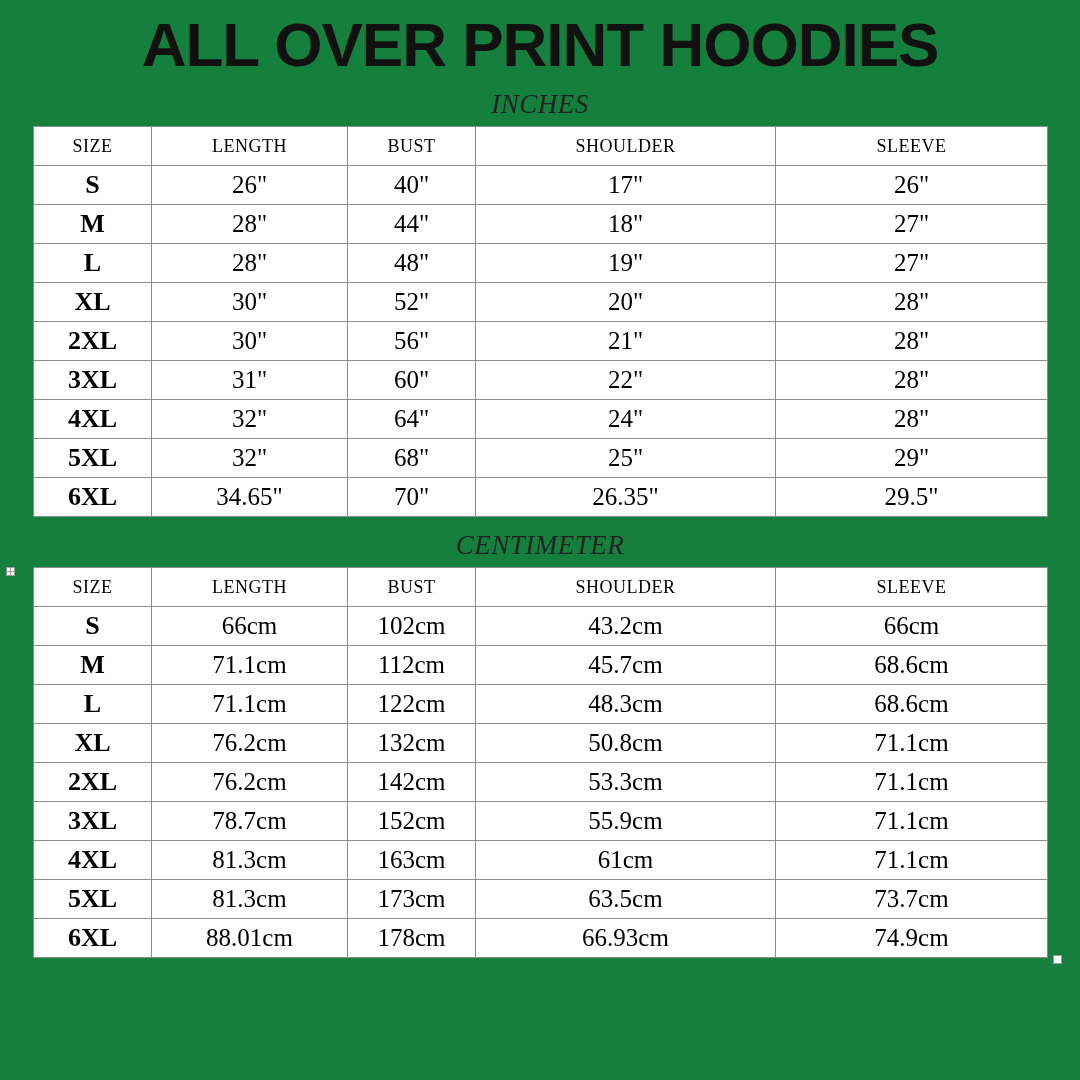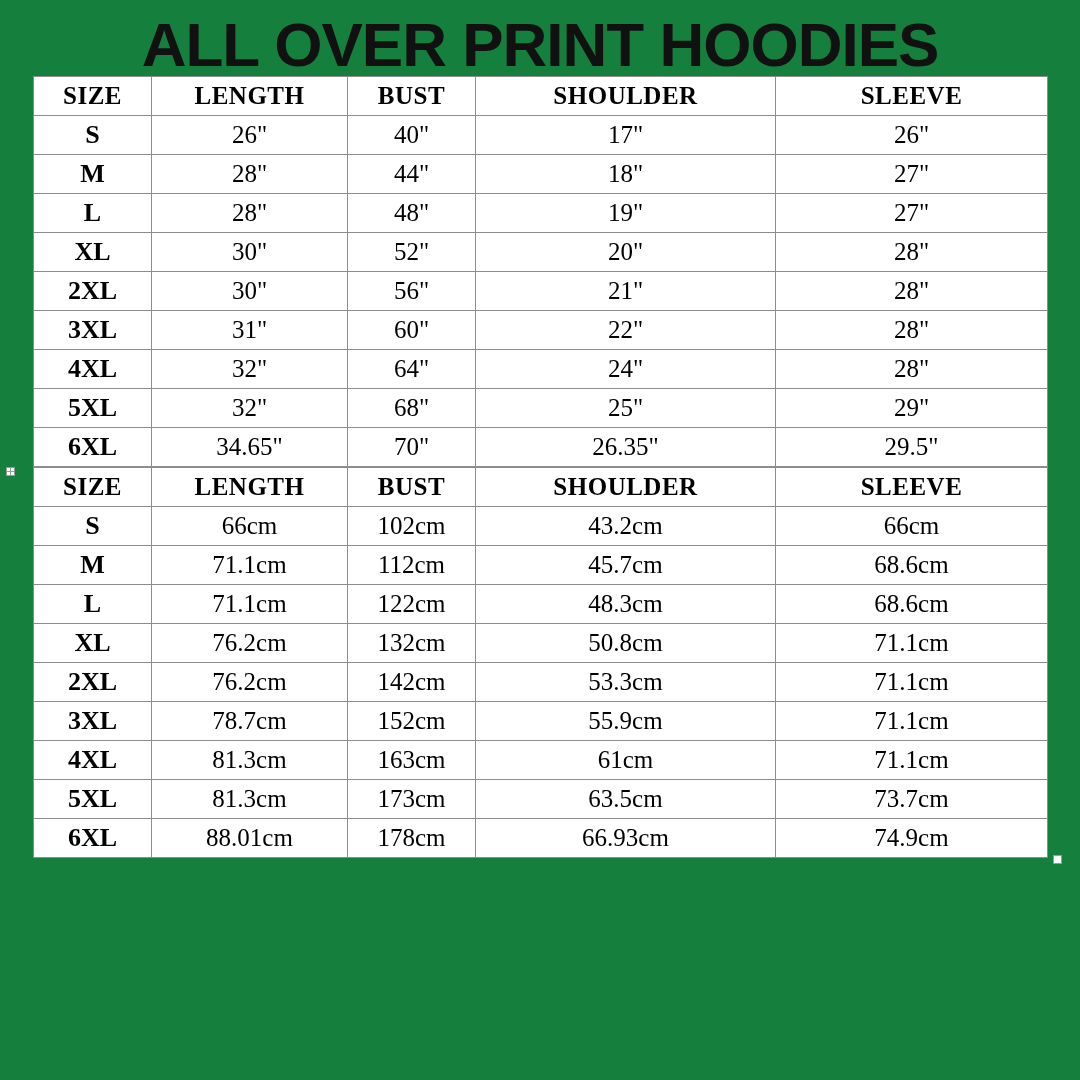--- a/index.html
+++ b/index.html
@@ -58,22 +58,22 @@
     border: 1px solid #8d8d8d;
     text-align: center;
     vertical-align: middle;
     padding: 0;
     height: 38px;
     font-size: 25px;
     color: #000000;
     background: #ffffff;
   }
   table.size-table th {
-    font-weight: bold;
-    font-size: 25px;
+    font-weight: normal;
+    font-size: 18px;
     letter-spacing: 0.5px;
   }
   table.size-table td.size-cell {
     font-weight: bold;
     font-size: 26px;
   }
   col.c-size { width: 118px; }
   col.c-length { width: 196px; }
   col.c-bust { width: 128px; }
   col.c-shoulder { width: 300px; }
@@ -112,20 +112,21 @@
 
   .spacer-bottom { height: 120px; }
 </style>
 </head>
 <body>
 
 <div class="page">
 
   <h1 class="main-title">ALL OVER PRINT HOODIES</h1>
 
+  <div class="unit-label">INCHES</div>
   <div class="table-wrap">
     <table class="size-table">
       <colgroup>
         <col class="c-size">
           <col class="c-length">
           <col class="c-bust">
           <col class="c-shoulder">
           <col class="c-sleeve">
       </colgroup>
       <thead>
@@ -198,20 +199,21 @@
           <td class="size-cell">6XL</td>
           <td>34.65"</td>
           <td>70"</td>
           <td>26.35"</td>
           <td>29.5"</td>
         </tr>
       </tbody>
     </table>
   </div>
 
+  <div class="unit-label">CENTIMETER</div>
   <div class="table-wrap">
     <span class="handle handle-tl"></span>
     <span class="handle plain handle-br"></span>
     <table class="size-table">
       <colgroup>
         <col class="c-size">
           <col class="c-length">
           <col class="c-bust">
           <col class="c-shoulder">
           <col class="c-sleeve">

